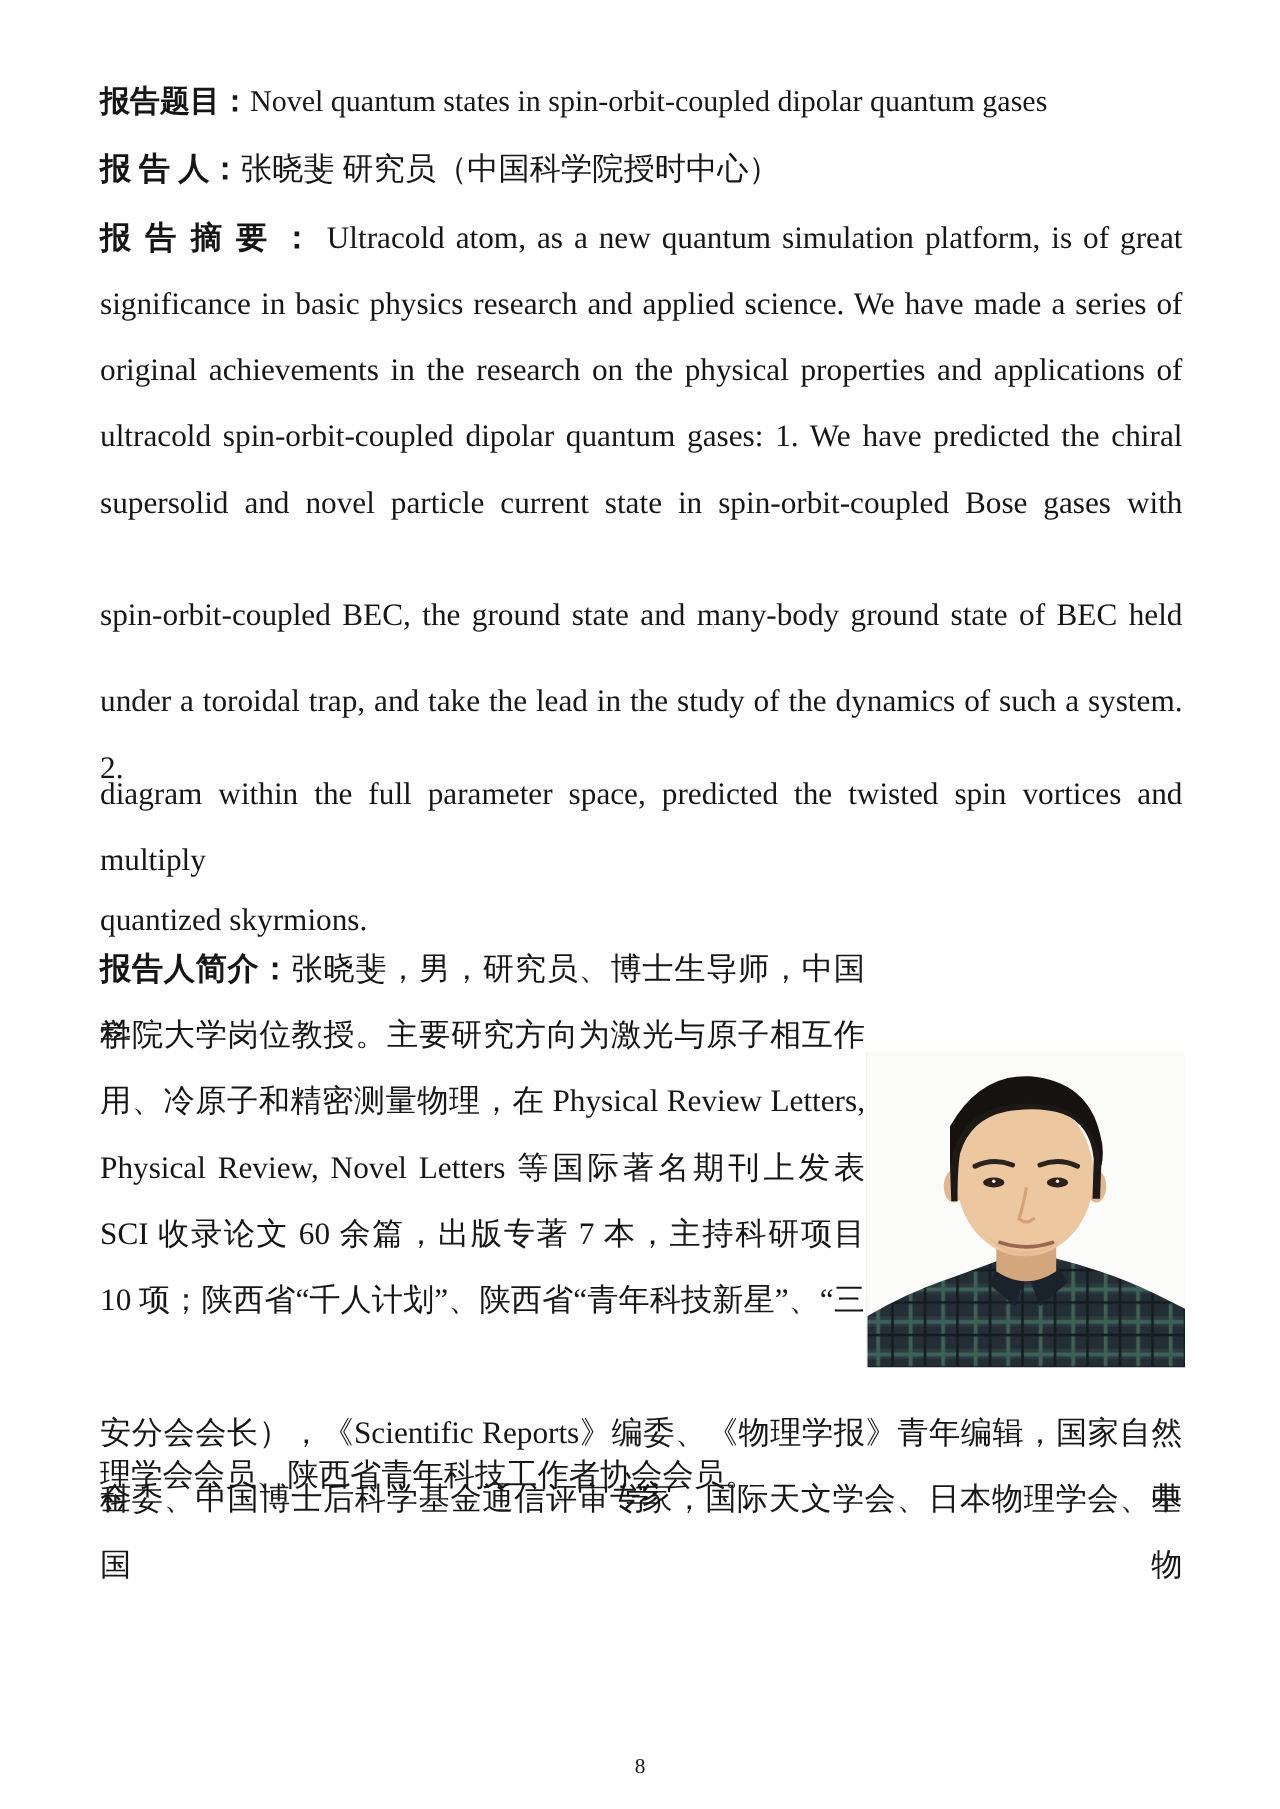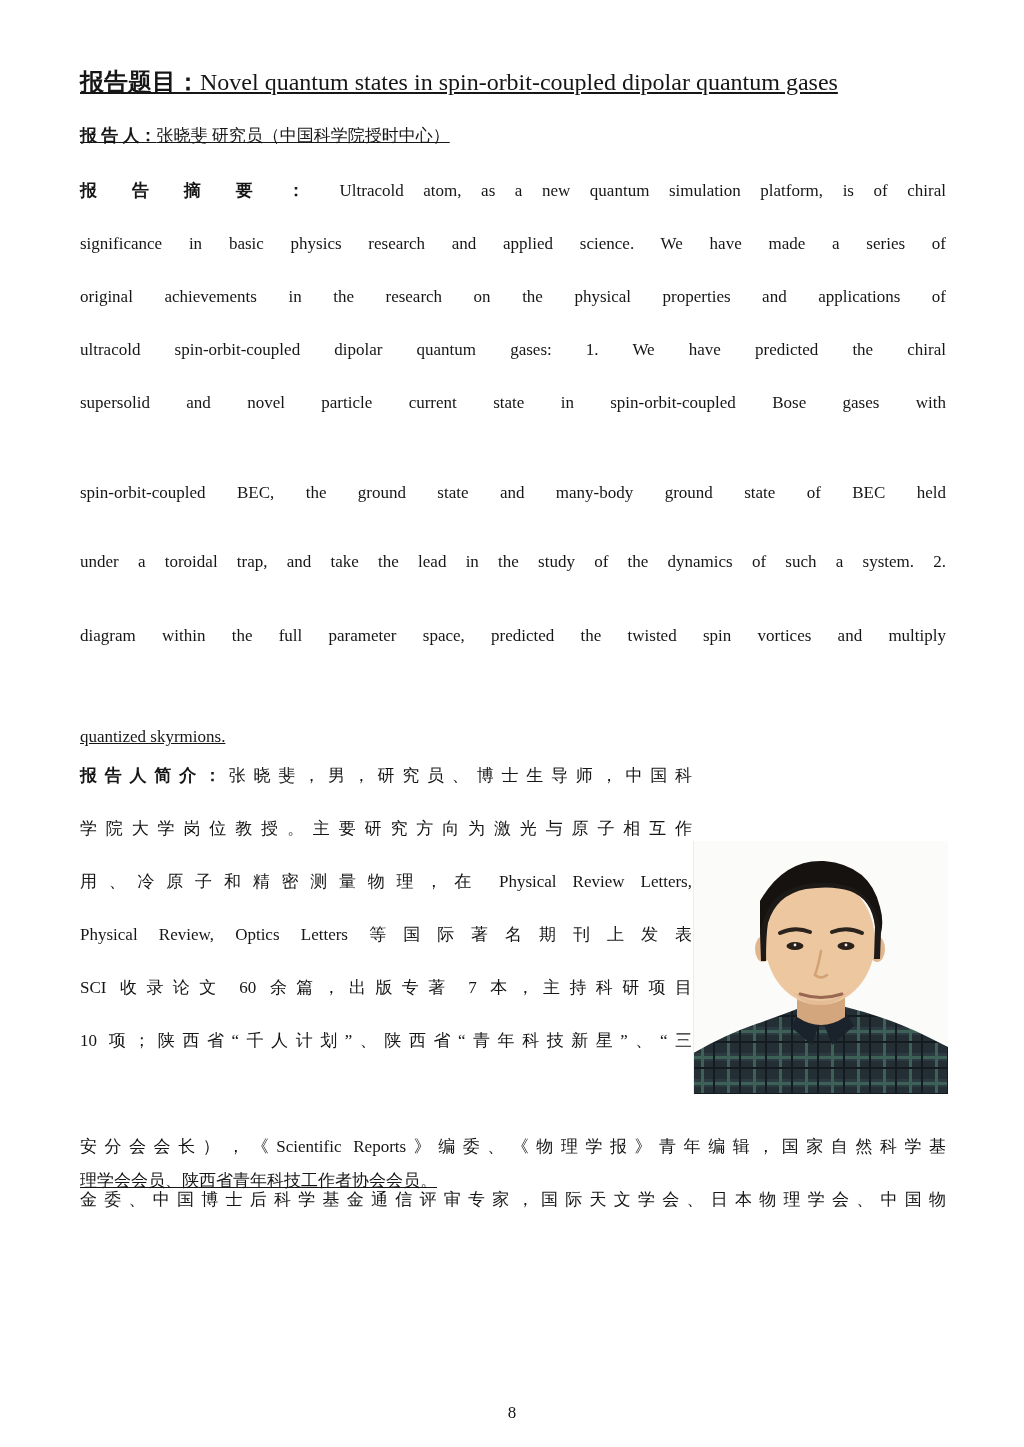--- a/index.html
+++ b/index.html
@@ -8,27 +8,27 @@
     width:1024px; height:1447px;
     margin:0 auto;
     background:#ffffff;
     font-family:"Liberation Serif","DejaVu Serif",serif;
     color:#161616;
     overflow:hidden;
   }
   .ln {
     position:absolute;
     height:53px; line-height:53px;
-    font-size:17px;
+    font-size:25px;
     white-space:nowrap;
   }
   .full   { left:80px; width:866px; }
   .narrow { left:80px; width:612px; }
   .j   { text-align:justify; text-align-last:justify; white-space:normal; }
-  .lft { text-align:center;    text-align-last:left;text-decoration:underline; }
+  .lft { text-align:center;    text-align-last:left; }
   .lbl { font-weight:bold; }
   .t-title   { top:56px;  font-size:24px; }
   .t-speaker { top:109px; }
   
   .a0{top:164px}.a1{top:217px}.a2{top:270px}.a3{top:323px}.a4{top:376px}
   .a5{top:429px}.a6{top:466px}.a7{top:535px}.a8{top:588px}.a9{top:609px}.a10{top:710px}
   
   .b0{top:749px}.b1{top:802px}.b2{top:855px}.b3{top:908px}.b4{top:961px}
   .b5{top:1014px}.b6{top:1067px}.b7{top:1120px}.b8{top:1173px}.b9{top:1154px}
   .photo {
@@ -54,37 +54,37 @@
 
   <div class="ln full lft t-title">
     <span class="lbl">报告题目：</span><span>Novel quantum states in spin-orbit-coupled dipolar quantum gases</span>
   </div>
 
   <div class="ln full lft t-speaker">
     <span class="lbl">报 告 人：</span><span>张晓斐 研究员（中国科学院授时中心）</span>
   </div>
 
   <div class="ln full j a0">
-    <span class="lbl">报 告 摘 要 ：</span> <span>Ultracold atom, as a new quantum simulation platform, is of chiral</span>
+    <span class="lbl">报 告 摘 要 ：</span> <span>Ultracold atom, as a new quantum simulation platform, is of great</span>
   </div>
   <div class="ln full j a1">significance in basic physics research and applied science. We have made a series of</div>
   <div class="ln full j a2">original achievements in the research on the physical properties and applications of</div>
   <div class="ln full j a3">ultracold spin-orbit-coupled dipolar quantum gases: 1. We have predicted the chiral</div>
   <div class="ln full j a4">supersolid and novel particle current state in spin-orbit-coupled Bose gases with</div>
   <div class="ln full j a6">spin-orbit-coupled BEC, the ground state and many-body ground state of BEC held</div>
   <div class="ln full j a7">under a toroidal trap, and take the lead in the study of the dynamics of such a system. 2.</div>
   <div class="ln full j a9">diagram within the full parameter space, predicted the twisted spin vortices and multiply</div>
   <div class="ln full lft a10">quantized skyrmions.</div>
 
   <div class="ln narrow j b0">
     <span class="lbl">报告人简介：</span><span>张晓斐，男，研究员、博士生导师，中国科</span>
   </div>
   <div class="ln narrow j b1">学院大学岗位教授。主要研究方向为激光与原子相互作</div>
   <div class="ln narrow j b2">用、冷原子和精密测量物理，在 Physical Review Letters,</div>
-  <div class="ln narrow j b3">Physical Review, Optics Letters 等国际著名期刊上发表</div>
+  <div class="ln narrow j b3">Physical Review, Novel Letters 等国际著名期刊上发表</div>
   <div class="ln narrow j b4">SCI 收录论文 60 余篇，出版专著 7 本，主持科研项目</div>
   <div class="ln narrow j b5">10 项；陕西省“千人计划”、陕西省“青年科技新星”、“三</div>
   <div class="ln full j b7">安分会会长），《Scientific Reports》编委、《物理学报》青年编辑，国家自然科学基</div>
   <div class="ln full j b8">金委、中国博士后科学基金通信评审专家，国际天文学会、日本物理学会、中国物</div>
   <div class="ln full lft b9">理学会会员、陕西省青年科技工作者协会会员。</div>
 
   <div class="photo">
     <svg viewBox="0 0 254 253" xmlns="http://www.w3.org/2000/svg">
       <defs>
         <pattern id="plaid" width="26" height="26" patternUnits="userSpaceOnUse">

